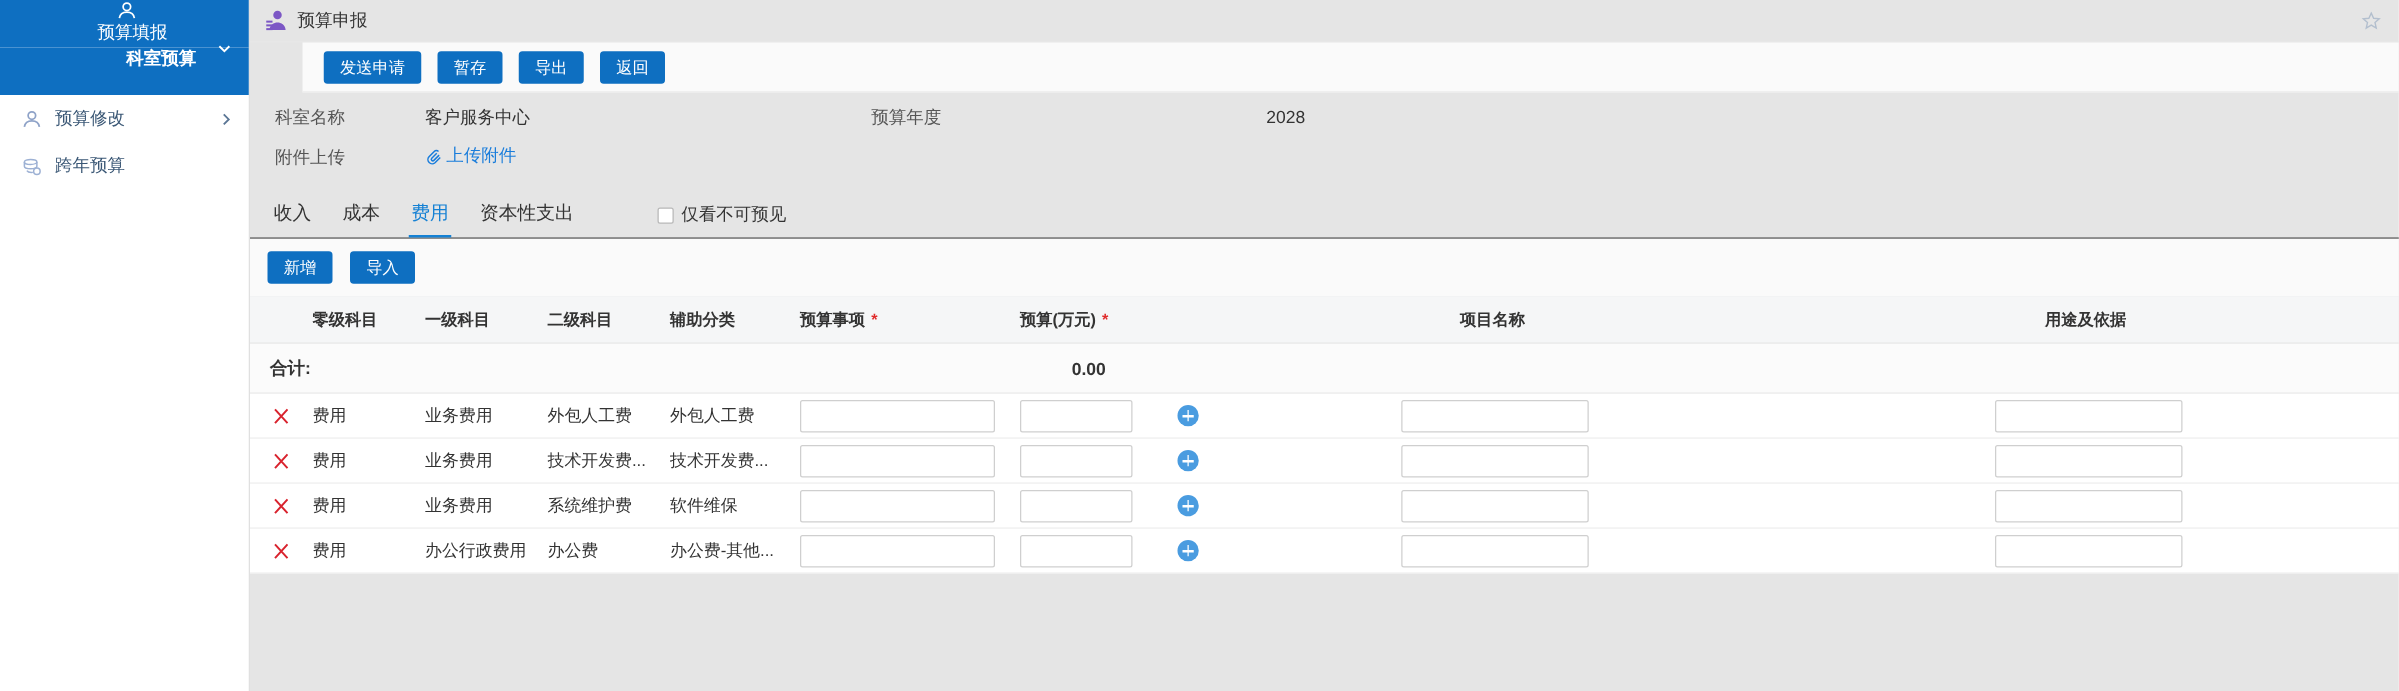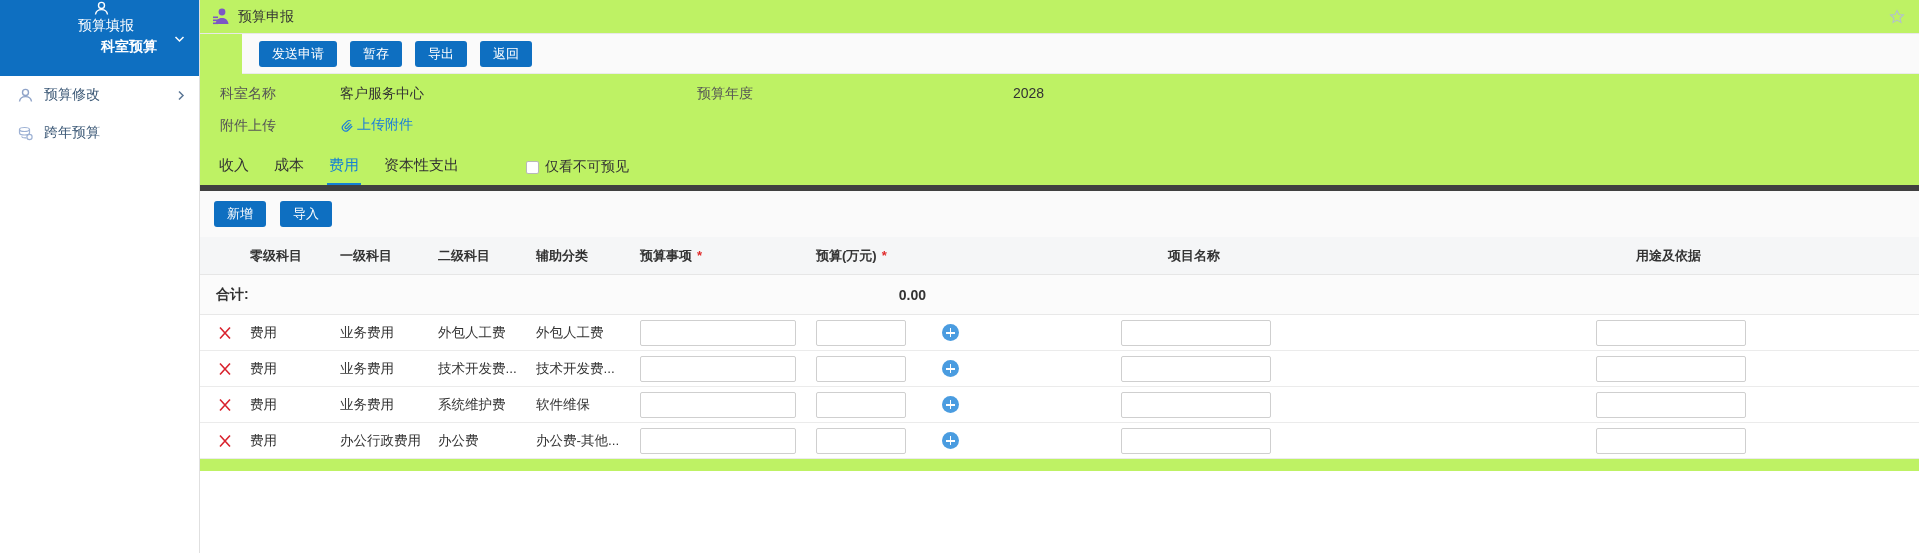--- a/index.html
+++ b/index.html
@@ -13,39 +13,39 @@
     color:#3a5775; cursor:pointer; }
   .side-item .side-label { margin-left:10px; font-size:14px; }
   .side-item .side-icon { width:17px; height:17px; display:flex; }
   .side-item.active { background:#0e6fc1; color:#fff;flex-direction:column; }
   .side-item.active .side-label { color:#fff; }
   .side-item.sub { padding-left:73px; }
   .side-item.sub .side-label { margin-left:0; font-weight:bold; }
   .side-chevron { margin-left:auto; display:flex; }
 
   
-  .main { position:absolute; left:200px; top:0; right:0; height:471px; background:#bef264; }
+  .main { position:absolute; left:200px; top:0; right:0; height:553px; background:#e5e5e5; }
 
   .app-header { height:34px; border-bottom:1px solid #e8e8e8; display:flex;
     align-items:center; padding:0 14px 0 12px; }
   .app-title { margin-left:8px; font-size:14px; color:#333; }
   .star { margin-left:auto; display:flex; }
 
   .toolbar { height:40px; background:#fafafa; border-bottom:1px solid #ebebeb;
     display:flex; align-items:center; padding-left:17px; gap:13px;margin-left:42px; }
   .btn { background:#0e6fc1; color:#fff; border:none; border-radius:3px;
     height:26px; padding:0 13px; font-size:13px; font-family:inherit; cursor:pointer; }
 
   .form-area { position:relative; height:81px; }
   .f-label { position:absolute; color:#555; font-size:14px; }
   .f-value { position:absolute; color:#333; font-size:14px; }
   .link { position:absolute; color:#1a7ddb; font-size:14px; display:flex;
     align-items:center; gap:3px; cursor:pointer; }
 
-  .tabs { height:36px; border-bottom:6px solid #404040; display:flex;
+  .tabs { height:36px; border-bottom:1px solid #404040; display:flex;
     align-items:flex-end; padding-left:17px; }
   .tab { font-size:15px; color:#333; padding:0 2px 10px 2px; margin-right:21px; cursor:pointer; }
   .tab.active { color:#1581d4; border-bottom:2px solid #1581d4; padding-bottom:8px; }
   .cb-wrap { display:flex; align-items:center; margin-left:44px; padding-bottom:9px; cursor:pointer; }
   .checkbox { width:13px; height:13px; border:1px solid #b8b8b8; border-radius:2px;
     background:#fff; display:inline-block; }
   .cb-label { margin-left:6px; font-size:14px; color:#333; }
 
   .action-strip { height:46px; background:#fafafa; display:flex; align-items:center;
     gap:14px; padding-left:14px; }
@@ -54,21 +54,21 @@
   .grid { display:grid; align-items:center;
     grid-template-columns:50px 90px 98px 98px 104px 176px 114px 40px 452px 1fr; }
   .grid-header { height:38px; background:#f5f6f7; font-weight:bold; font-size:13px;
     border-bottom:1px solid #e6e6e6; }
   .grid-header .hc { padding-right:4px; }
   .hc.center { text-align:center; }
   .req { color:#e02b2b; margin-left:5px; font-weight:bold; }
   .total-row { height:40px; background:#fbfbfb; border-bottom:1px solid #e8e8e8;
     font-weight:bold; font-size:14px; }
   .total-label { grid-column:1 / span 1; padding-left:16px; }
-  .total-value { grid-column:7; text-align:right; padding-right:4px; }
+  .total-value { grid-column:7; text-align:center; padding-right:4px; }
   .data-row { height:36px; background:#fff; border-bottom:1px solid #ebebeb; font-size:13.5px; }
   .cell { overflow:hidden; white-space:nowrap; padding-right:6px; }
   .del { display:flex; justify-content:center; cursor:pointer; }
   .tin { height:26px; border:1px solid #cfcfcf; border-radius:2px; background:#fff;
     font-family:inherit; font-size:13px; padding:0 6px; }
   .in-item { width:156px; }
   .in-amt { width:90px; }
   .in-wide { width:150px; }
   .c-center { display:flex; justify-content:center; }
   .plus { width:17px; height:17px; border-radius:50%; background:#4a9ce0; position:relative;

